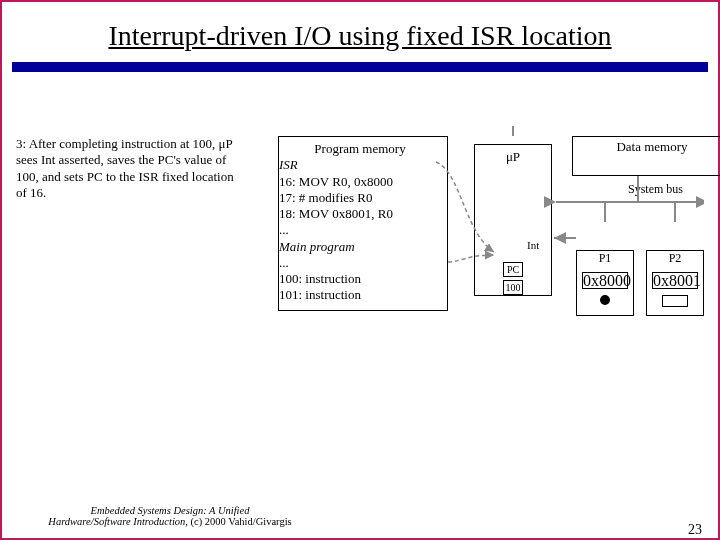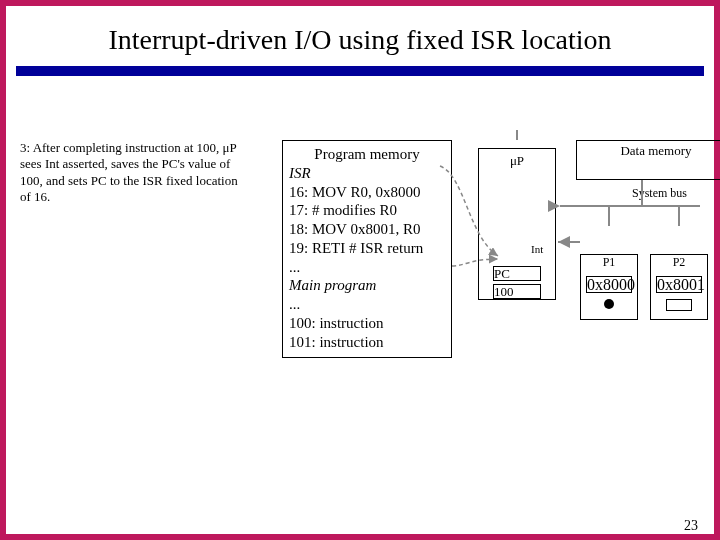--- a/index.html
+++ b/index.html
@@ -10,21 +10,22 @@
     font-family: "Times New Roman", serif;
     background: #fff;
     position: relative;
     overflow: hidden;
   }
   .slide {
     width: 720px;
     height: 540px;
     position: relative;
     box-sizing: border-box;
-    border: 6px solid #be185d;
+    border: 2px solid #be185d;
+    text-decoration: underline;
   }
   .title {
     font-size: 28px;
     text-align: center;
     margin: 18px 20px 10px 20px;
   }
   .rule {
     height: 10px;
     background: #000099;
     margin: 0 10px;
@@ -45,23 +46,23 @@
     line-height: 1.25;
   }
 
   
   .pm-box {
     position: absolute;
     left: 262px;
     top: 24px;
     width: 170px;
     border: 1px solid #000;
-    font-size: 15px;
+    font-size: 13px;
     line-height: 1.25;
-    padding: 4px 6px 6px 6px;
+    padding: 4px 6px 6px 0;
     box-sizing: border-box;
   }
   .pm-head { text-align: center; }
   .pm-sub  { font-style: italic; }
   .pm-line { white-space: nowrap; }
 
   
   .up-box {
     position: absolute;
     left: 458px;
@@ -74,24 +75,25 @@
   .up-label {
     position: absolute;
     left: 50%;
     transform: translateX(-50%);
     top: 4px;
     font-size: 13px;
   }
   .pc-box, .pc-val {
     position: absolute;
     border: 1px solid #000;
-    font-size: 13px;
+    font-size: 10px;
+    text-align: center;
     line-height: 14px;
     height: 15px;
-    width: 48px;
+    width: 20px;
     left: 50%;
     transform: translateX(-50%);
     box-sizing: border-box;
   }
   .pc-box { top: 117px; }
   .pc-val { top: 135px; }
   .int-label {
     position: absolute;
     left: 52px;
     top: 94px;
@@ -189,21 +191,20 @@
   <div class="content">
 
     <div class="step-text">3: After completing instruction at 100, μP sees Int asserted, saves the PC's value of 100, and sets PC to the ISR fixed location of 16.</div>
 
     <div class="pm-box">
       <div class="pm-head">Program memory</div>
       <div class="pm-sub">ISR</div>
       <div class="pm-line">16:  MOV R0, 0x8000</div>
       <div class="pm-line">17:  # modifies R0</div>
       <div class="pm-line">18:  MOV 0x8001, R0</div>
-      <div class="pm-line">19:  RETI  # ISR return</div>
       <div class="pm-line">...</div>
       <div class="pm-sub">Main program</div>
       <div class="pm-line">...</div>
       <div class="pm-line">100: instruction</div>
       <div class="pm-line">101: instruction</div>
     </div>
 
     <div class="up-box">
       <div class="up-label">μP</div>
       <div class="int-label">Int</div>
@@ -245,14 +246,18 @@
 
       <line x1="560" y1="126" x2="538" y2="126" stroke="#888" stroke-width="2" marker-end="url(#arr)"></line>
 
       <path d="M432,150 C445,150 450,143 478,143" stroke="#888" stroke-width="1.5" stroke-dasharray="4 3" fill="none" marker-end="url(#arr)"></path>
 
       <path d="M420,50 C445,60 448,120 478,140" stroke="#888" stroke-width="1.5" stroke-dasharray="4 3" fill="none" marker-end="url(#arr)"></path>
     </svg>
 
   </div>
 
+  <div class="footer-left">
+    <span>Embedded Systems Design: A Unified</span><br>
+    <span>Hardware/Software Introduction,</span><span class="noit"> (c) 2000 Vahid/Givargis</span>
+  </div>
   <div class="pagenum">23</div>
 </div>
 
 </body></html>

